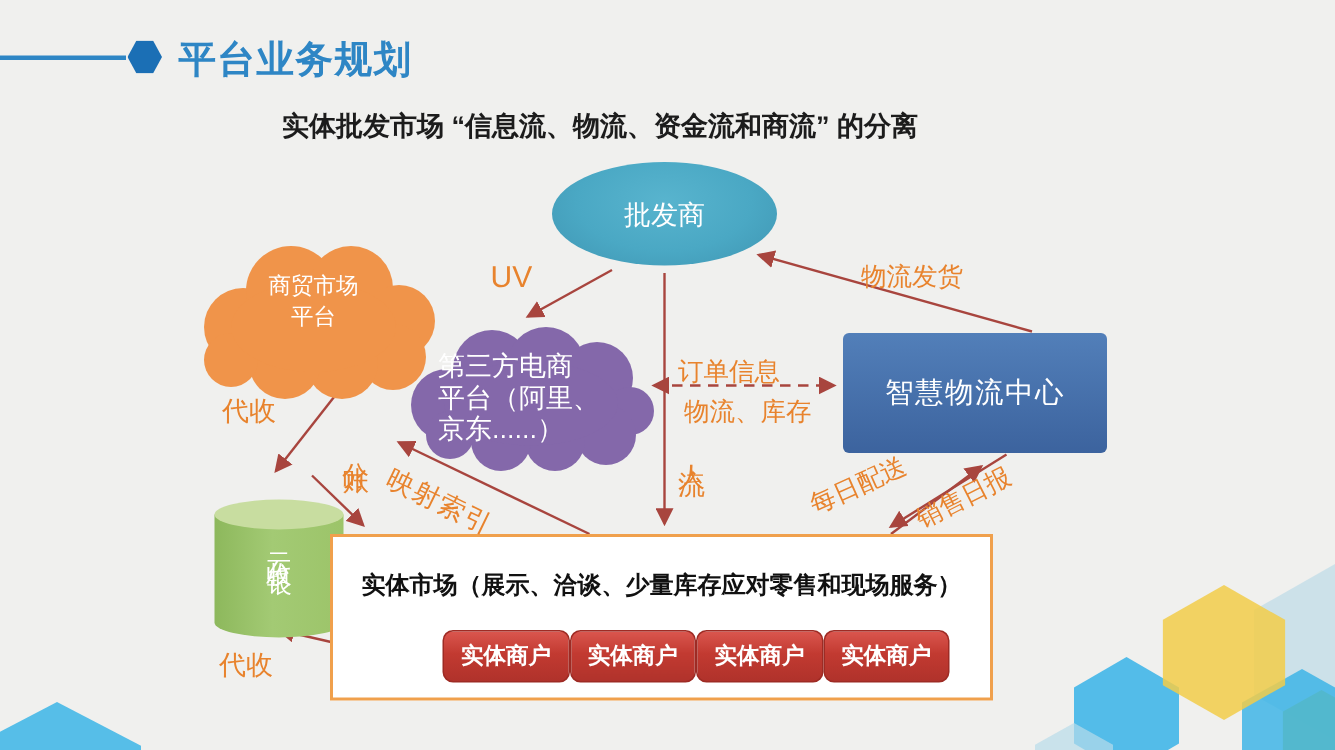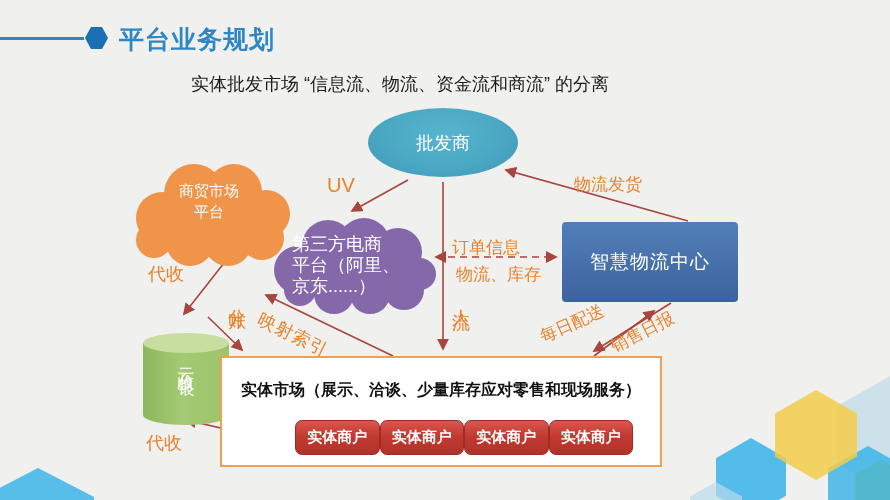--- a/index.html
+++ b/index.html
@@ -7,21 +7,21 @@
     width:890px;height:500px;position:relative;overflow:hidden;
     background:#f0f0ee;
     font-family:"Liberation Sans","DejaVu Sans",sans-serif;
   }
   .abs{position:absolute;}
   
   .hdr-line{left:0;top:37px;width:84px;height:3px;background:#2e86c5;}
   .hdr-hex{left:85px;top:27px;width:23px;height:22px;background:#1b6fb5;
     clip-path:polygon(26% 0,74% 0,100% 50%,74% 100%,26% 100%,0 50%);}
   .hdr-title{left:119px;top:23px;font-size:25px;color:#2e86c5;font-weight:700;letter-spacing:1px;}
-  .subtitle{left:0;top:72px;width:800px;text-align:center;font-size:18px;font-weight:normal;color:#1c1c1c;}
+  .subtitle{left:0;top:72px;width:800px;text-align:center;font-size:18px;font-weight:bold;color:#1c1c1c;}
   
   .ellipse-node{left:368px;top:108px;width:150px;height:69px;border-radius:50%;
     background:radial-gradient(ellipse at 50% 38%,#58b4ce 0%,#4aa8c4 55%,#3f95b2 100%);
     display:flex;align-items:center;justify-content:center;color:#fff;font-size:18px;}
   .cloud-wrap{pointer-events:none;}
   .cloud-text{color:#fff;line-height:21px;font-size:15px;}
   .rect-node{left:562px;top:222px;width:176px;height:80px;border-radius:4px;
     background:linear-gradient(180deg,#527fb9 0%,#3c639e 100%);
     display:flex;align-items:center;justify-content:center;color:#fff;font-size:19px;letter-spacing:1px;}
   

